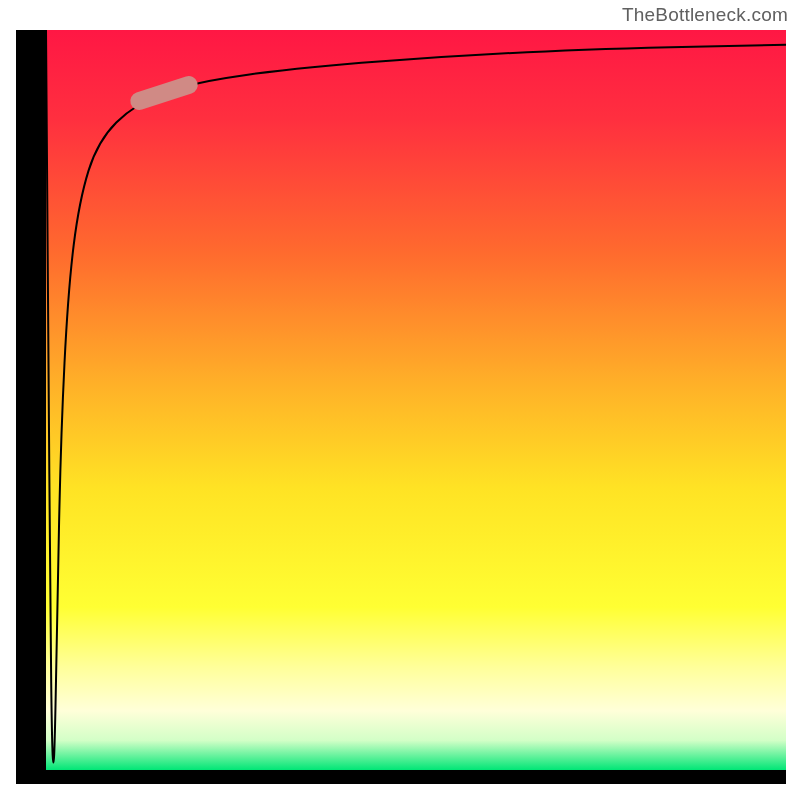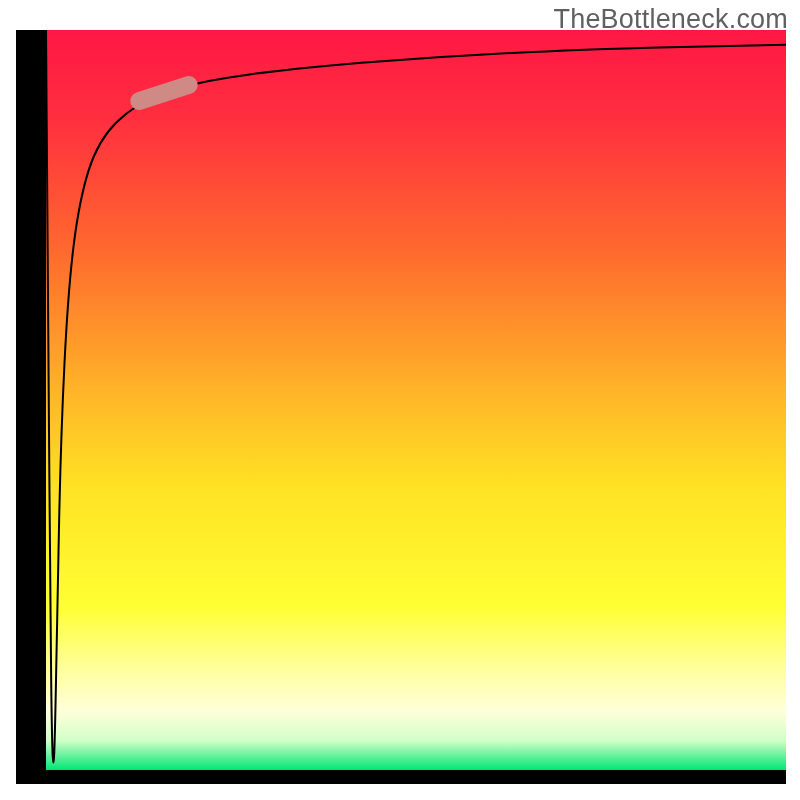--- a/index.html
+++ b/index.html
@@ -13,21 +13,21 @@
   }
   .canvas {
     position: relative;
     width: 800px;
     height: 800px;
   }
   .attribution {
     position: absolute;
     top: 4px;
     right: 12px;
-    font-size: 27px;
+    font-size: 19px;
     color: #606060;
     font-weight: 400;
     letter-spacing: 0.2px;
   }
   .frame {
     position: absolute;
     left: 16px;
     top: 30px;
     width: 770px;
     height: 754px;

